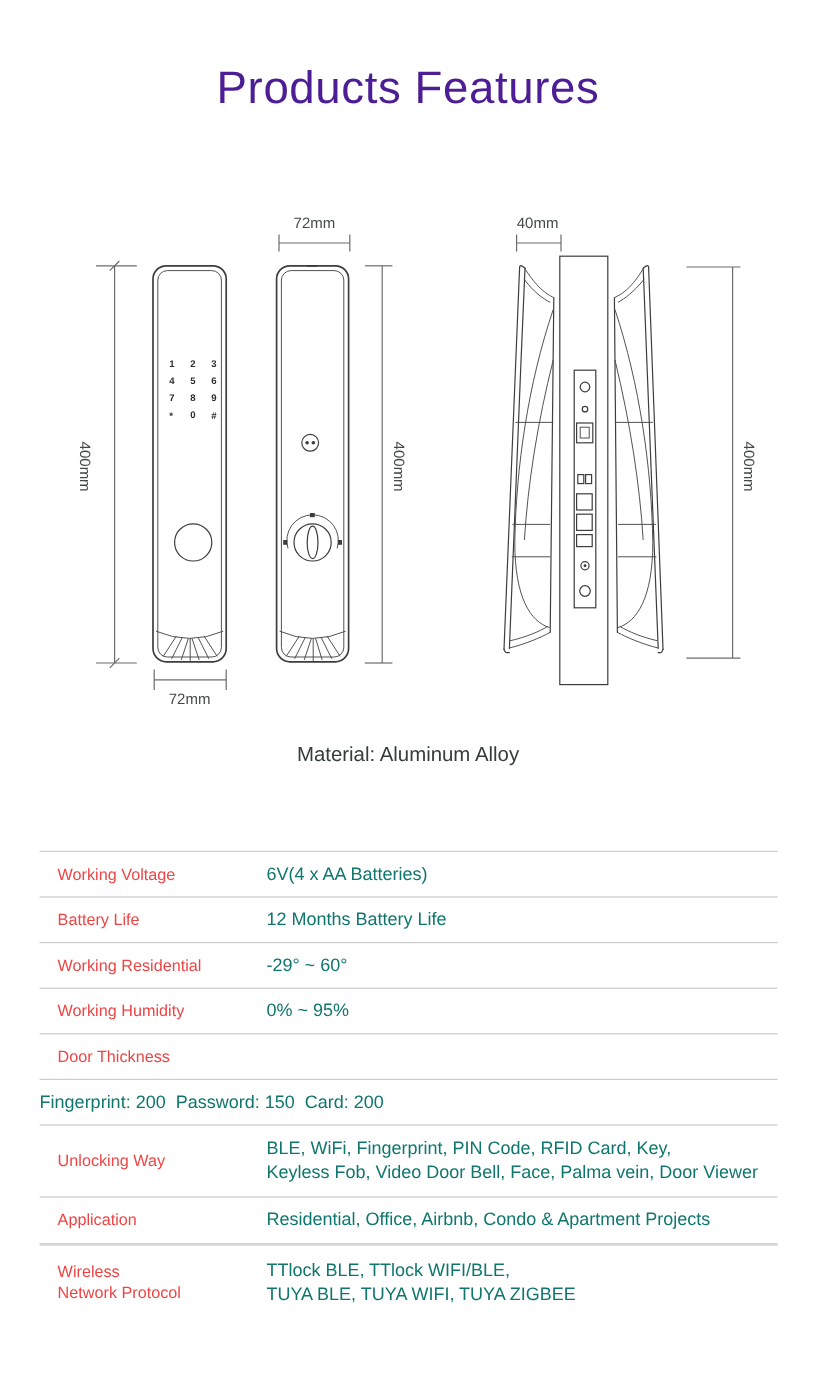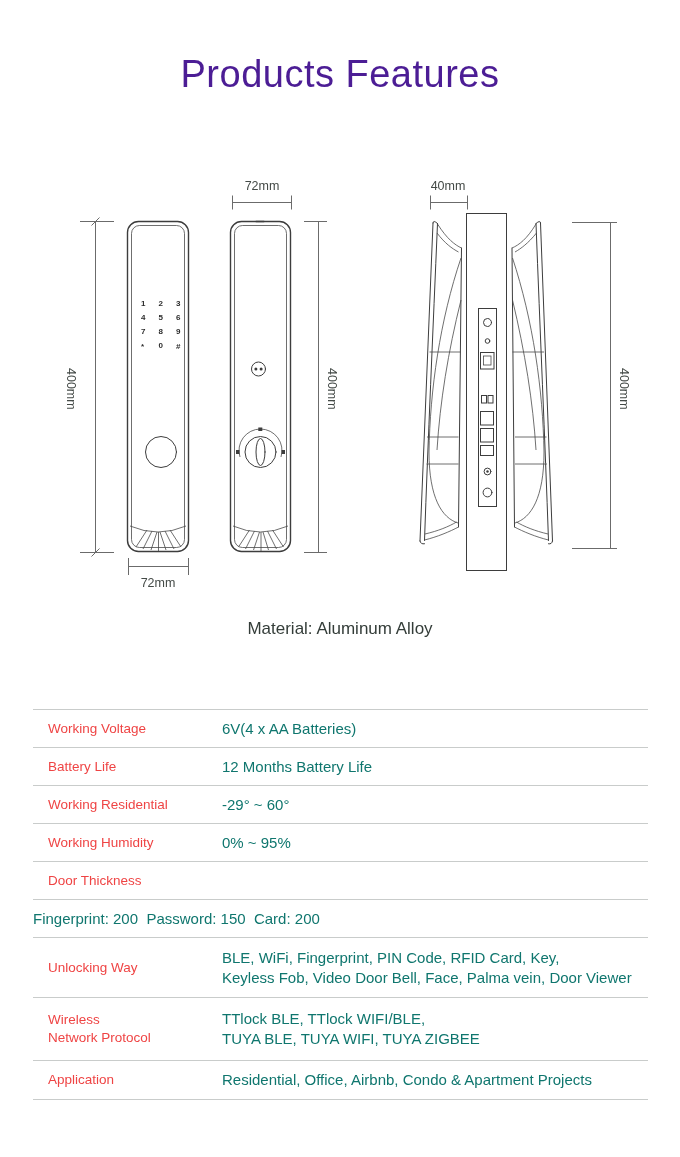--- a/index.html
+++ b/index.html
@@ -224,25 +224,25 @@
       <div class="spec-label">Door Thickness</div>
     </div>
     <div class="spec-row">
       <div class="spec-value">Fingerprint: 200  Password: 150  Card: 200</div>
     </div>
     <div class="spec-row h59">
       <div class="spec-label">Unlocking Way</div>
       <div class="spec-value">BLE, WiFi, Fingerprint, PIN Code, RFID Card, Key,
 Keyless Fob, Video Door Bell, Face, Palma vein, Door Viewer</div>
     </div>
+    <div class="spec-row h38">
+      <div class="spec-label">Application</div>
+      <div class="spec-value">Residential, Office, Airbnb, Condo &amp; Apartment Projects</div>
+    </div>
     <div class="spec-row h62">
       <div class="spec-label">Wireless
 Network Protocol</div>
       <div class="spec-value">TTlock BLE, TTlock WIFI/BLE,
 TUYA BLE, TUYA WIFI, TUYA ZIGBEE</div>
     </div>
-    <div class="spec-row h38">
-      <div class="spec-label">Application</div>
-      <div class="spec-value">Residential, Office, Airbnb, Condo &amp; Apartment Projects</div>
-    </div>
   </div>
 
 </div>
 
 </body></html>

